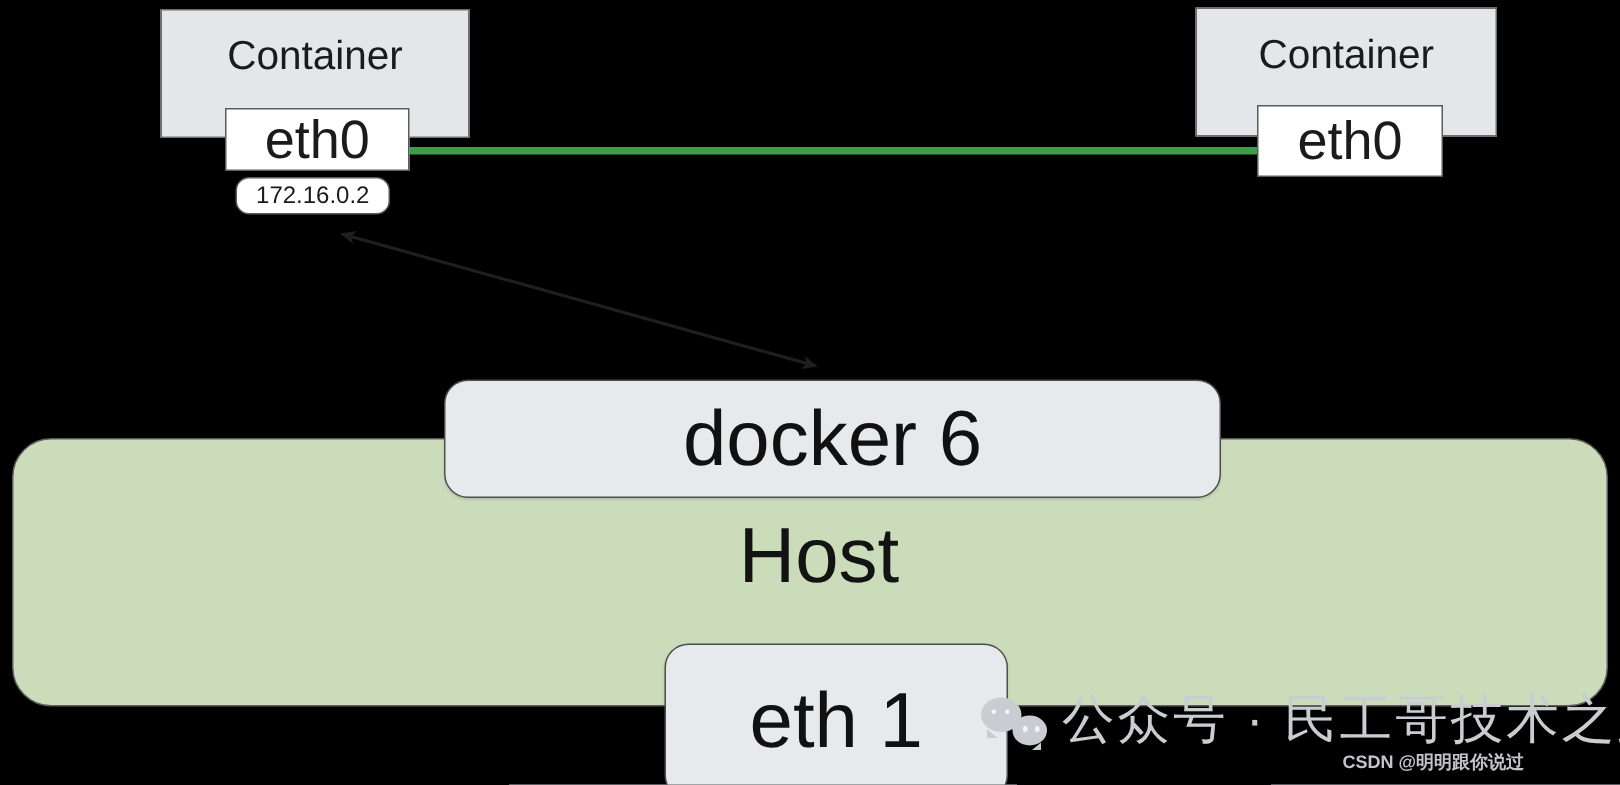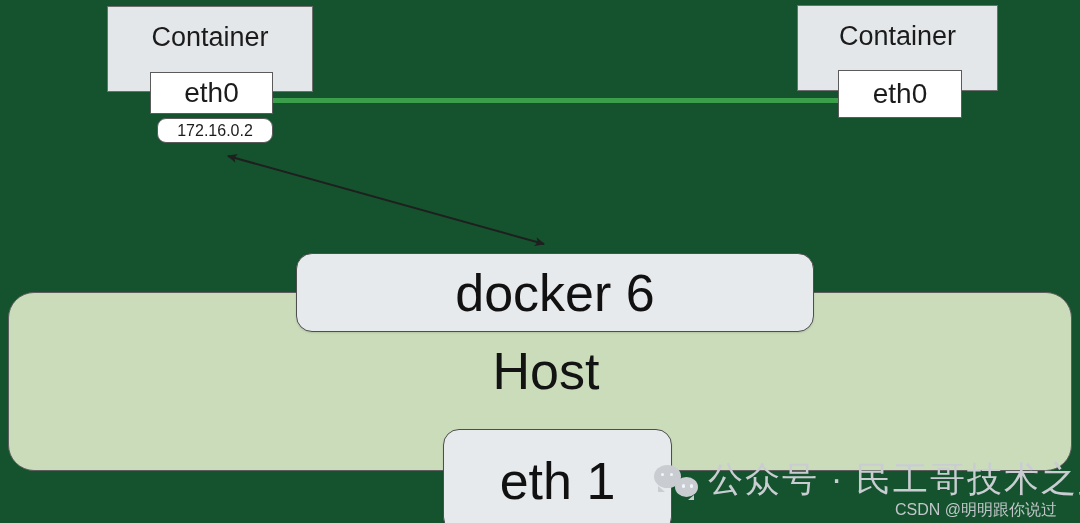--- a/index.html
+++ b/index.html
@@ -10,21 +10,21 @@
     width: 1080px;
     height: 523px;
     background: #f1f7fc;
     font-family: "Liberation Sans", sans-serif;
     overflow: hidden;
   }
   #canvas {
     position: relative;
     width: 1080px;
     height: 523px;
-    background: #14532d;
+    background: #000000;
   }
 
   
   .node {
     position: absolute;
     box-sizing: border-box;
     display: flex;
     align-items: center;
     justify-content: center;
     color: #1b1b1b;
@@ -38,21 +38,21 @@
     border: 1.6px solid #6e6e6e;
     font-size: 27px;
     align-items: flex-start;
     padding-top: 17px;
   }
 
   
   .iface-box {
     background: #ffffff;
     border: 1.8px solid #5b5b5b;
-    font-size: 28px;
+    font-size: 36px;
   }
 
   
   .ip-pill {
     background: #ffffff;
     border: 1.4px solid #5b5b5b;
     border-radius: 9px;
     font-size: 16px;
   }
 
@@ -99,22 +99,23 @@
     align-items: center;
     gap: 10px;
     color: #c9cdd2;
     font-size: 35px;
     letter-spacing: 2px;
     white-space: nowrap;
   }
   .wm-sub {
     position: absolute;
     color: #c2c6cb;
-    font-size: 16px;
+    font-size: 12px;
     white-space: nowrap;
+    font-weight: bold;
   }
   .wechat-icon {
     position: relative;
     width: 44px;
     height: 34px;
     flex: 0 0 auto;
   }
   .wechat-icon .bubble-a,
   .wechat-icon .bubble-b {
     position: absolute;
@@ -170,21 +171,21 @@
   </svg>
 
   <div class="node container-box" style="left:107px; top:6px; width:206px; height:86px;">
     <span>Container</span>
   </div>
 
   <div class="node iface-box" style="left:150px; top:72px; width:123px; height:42px;">
     <span>eth0</span>
   </div>
 
-  <div class="node ip-pill" style="left:157px; top:118px; width:116px; height:25px;">
+  <div class="node ip-pill" style="left:157px; top:118px; width:103px; height:25px;">
     <span>172.16.0.2</span>
   </div>
 
   <div class="node container-box" style="left:797px; top:5px; width:201px; height:86px;">
     <span>Container</span>
   </div>
 
   <div class="node iface-box" style="left:838px; top:70px; width:124px; height:48px;">
     <span>eth0</span>
   </div>

